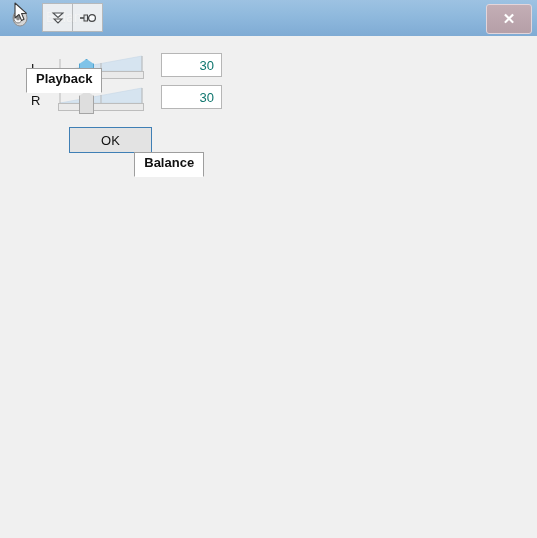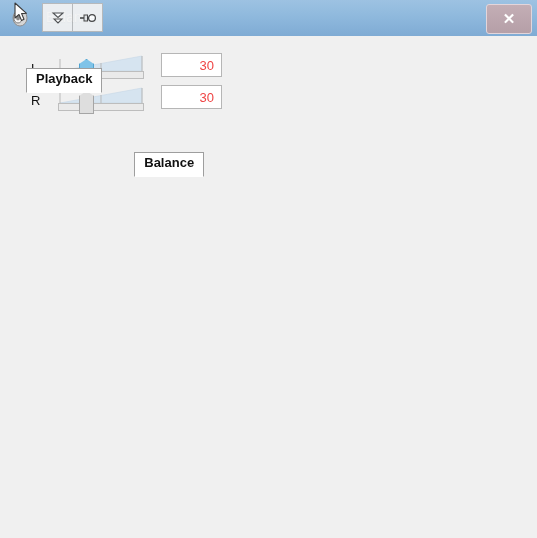--- a/index.html
+++ b/index.html
@@ -113,21 +113,21 @@
   .thumb.blue{background:#7fc3e8;border-color:#4fa3d0;}
   .thumb.dotted{background:#dedede;border-color:#a5a5a5;}
   .thumb .dots{position:absolute;left:50%;top:3px;transform:translateX(-50%);
     width:7px;height:5px;
     background-image:radial-gradient(#8aa7b5 0.5px, transparent 0.6px);
     background-size:2px 2px;opacity:.9;}
 
   
   .valbox{position:absolute;background:#fff;border:1px solid #b6b6b6;
     display:flex;align-items:center;justify-content:flex-end;
-    padding-right:7px;font-size:13px;color:#ef4444;box-sizing:border-box;}
+    padding-right:7px;font-size:13px;color:#0f766e;box-sizing:border-box;}
 
   .btn{position:absolute;background:linear-gradient(180deg,#fafafa,#e6e6e6);
     border:1px solid #9a9a9a;display:flex;align-items:center;justify-content:center;
     font-size:13px;color:#111;box-sizing:border-box;}
   .btn.iconbtn{background:linear-gradient(180deg,#f7f7f7,#e3e3e3);}
   .btn.focus{border:1px solid #3f7fb5;background:#e3e3e3;}
 
   
   .win-balance{
     left:112px;top:288px;width:242px;height:182px;
@@ -379,18 +379,21 @@
       </svg>
       <div class="trackbar" style="top:18px;width:84px;height:6px;"></div>
       <div class="thumb dotted" style="left:21px;top:6px;width:13px;height:21px;">
         <span class="dots"></span>
       </div>
     </div>
     <div class="valbox" style="left:161px;top:49px;width:61px;height:24px;">
       <span>30</span>
     </div>
 
+    <div class="btn focus" style="left:69px;top:91px;width:83px;height:26px;">
+      <span>OK</span>
+    </div>
   </div>
 </div>
 
 <svg class="cursor" viewBox="0 0 16 22">
   <path d="M1 1 L1 16 L5 12.5 L7.5 18.5 L10 17.3 L7.6 11.6 L12.5 11.3 Z" fill="#fdfdfd" stroke="#3a3a3a" stroke-width="1.1" stroke-linejoin="round"></path>
 </svg>
 
 </body></html>

